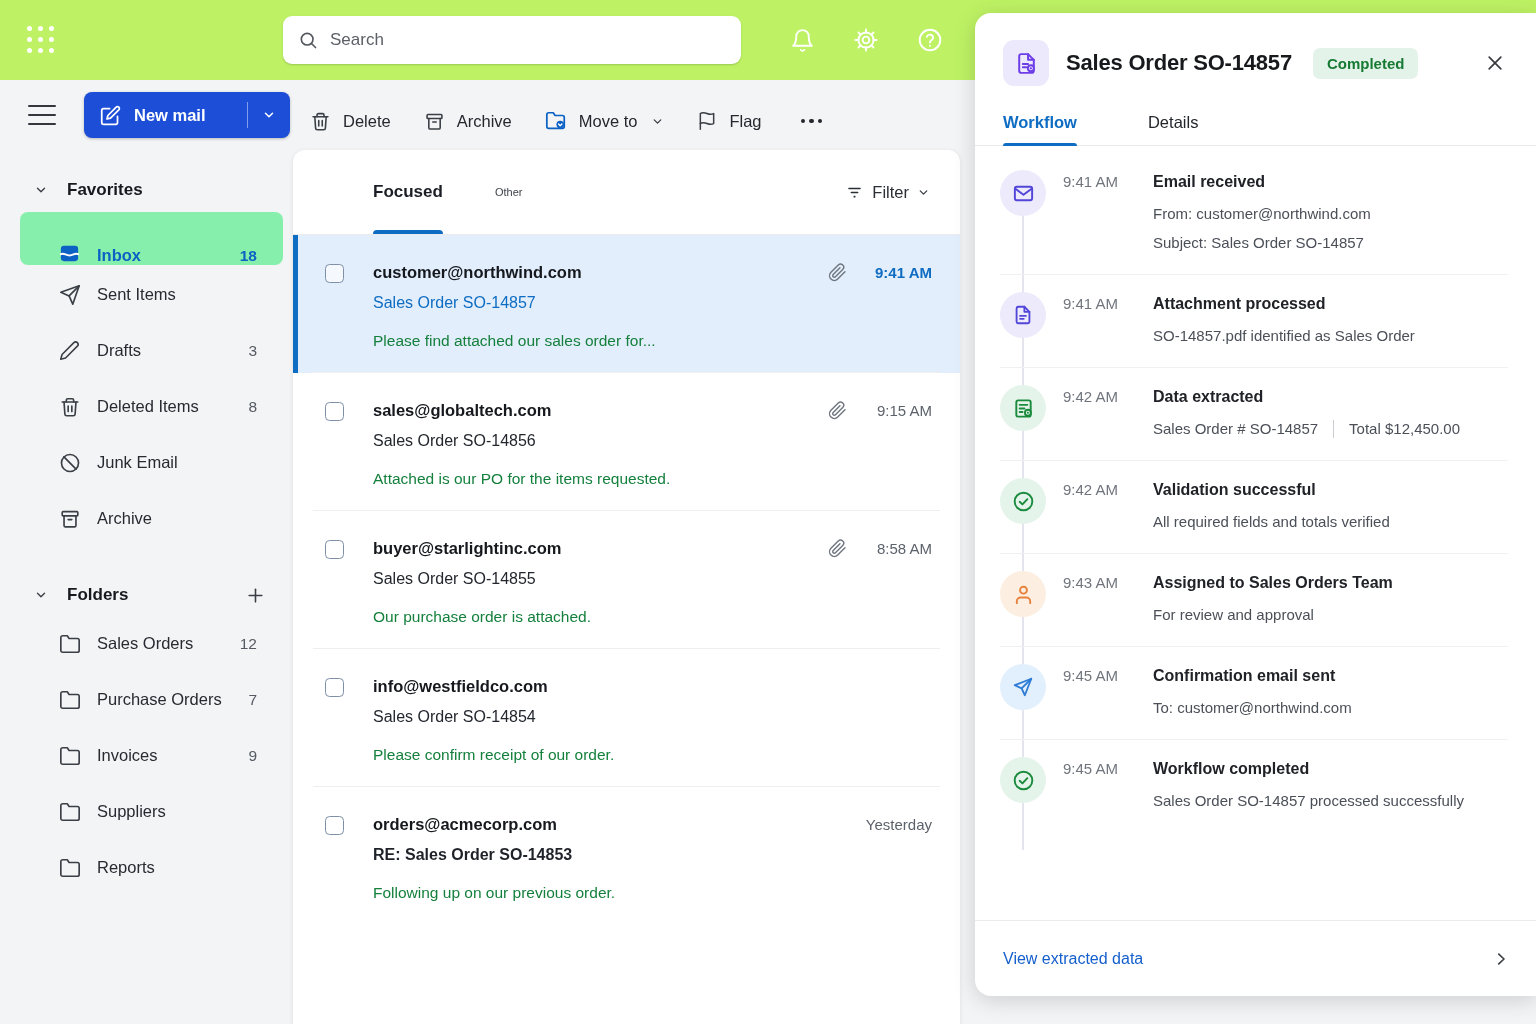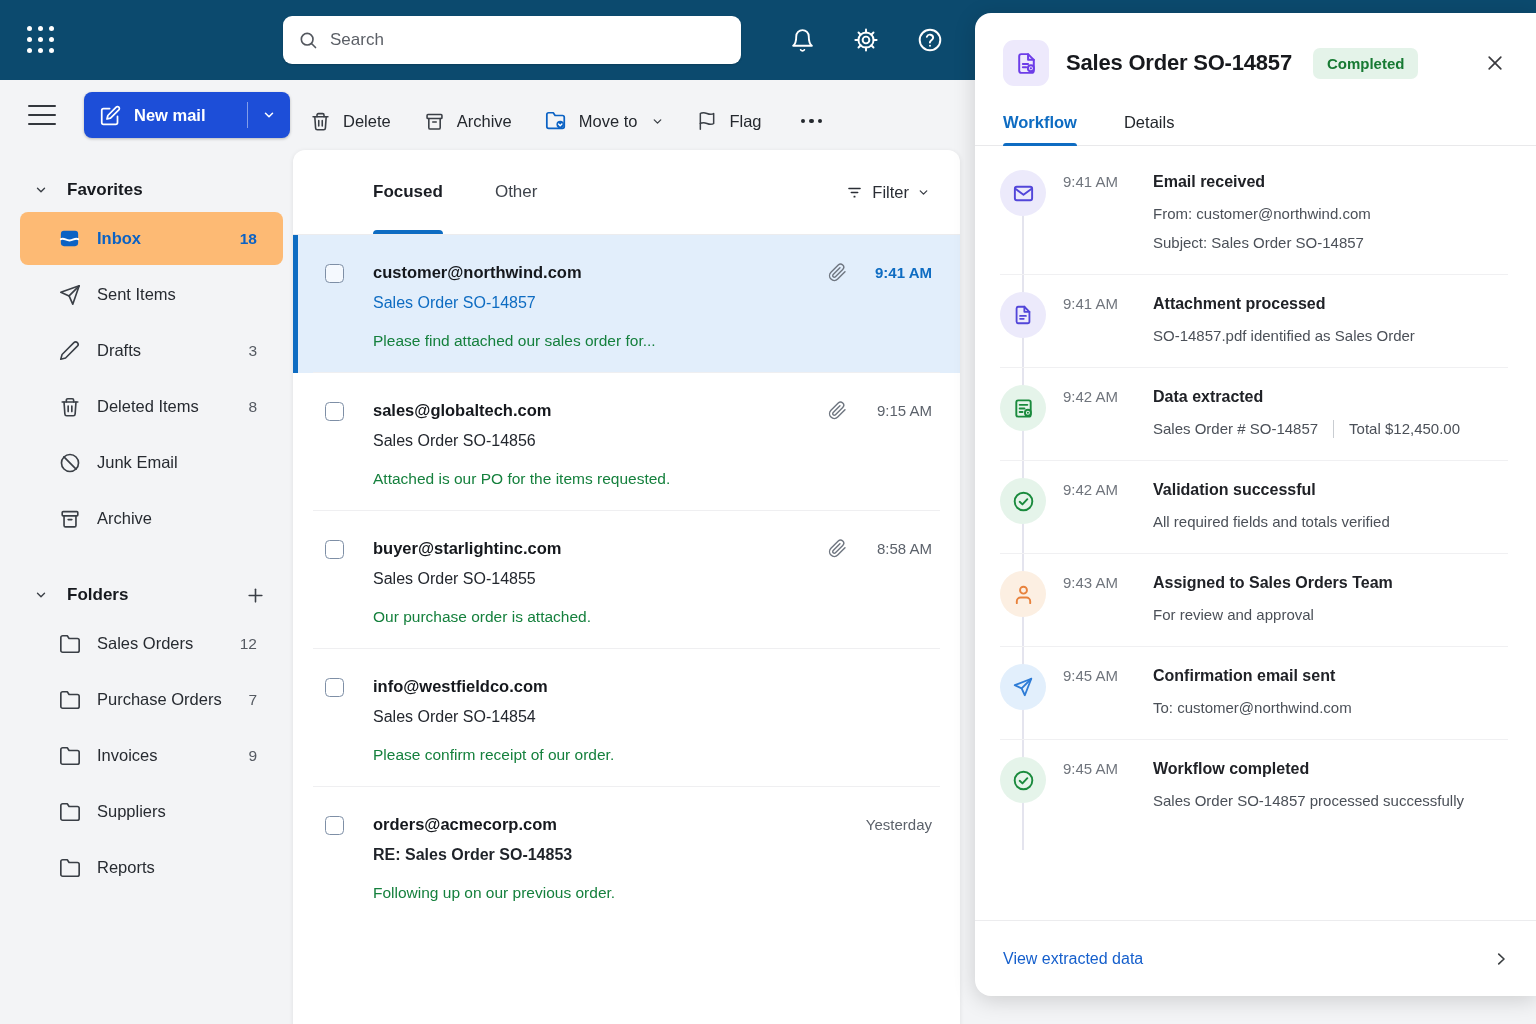--- a/index.html
+++ b/index.html
@@ -1,21 +1,21 @@
 <!DOCTYPE html>
 <html><head>
 <meta charset="utf-8">
 <style>
   * { margin:0; padding:0; box-sizing:border-box; }
   html,body { width:1536px; height:1024px; overflow:hidden; }
   body { font-family:"Liberation Sans", sans-serif; background:#F3F4F6; color:#1B1E23; }
   #app { position:relative; width:1536px; height:1024px; }
 
   
-  .topbar { position:absolute; left:0; top:0; width:1536px; height:80px; background:#0c4a6e; }
+  .topbar { position:absolute; left:0; top:0; width:1536px; height:80px; background:#bef264; }
   .waffle { position:absolute; left:24px; top:23px; width:34px; height:34px; display:grid;
             grid-template-columns:repeat(3,6px); grid-template-rows:repeat(3,6px); gap:5px; place-content:center; cursor:pointer; }
   .waffle span { width:5px; height:5px; border-radius:50%; background:#fff; }
   .searchbox { position:absolute; left:283px; top:16px; width:458px; height:48px; background:#fff;
                border-radius:9px; display:flex; align-items:center; padding:0 14px 0 15px; box-shadow:0 1px 2px rgba(0,0,0,.18); }
   .searchbox svg { color:#53575E; flex:0 0 auto; }
   .searchbox input { border:none; outline:none; background:transparent; font:17px "Liberation Sans",sans-serif;
                      color:#2A2E34; margin-left:12px; width:100%; }
   .searchbox input::placeholder { color:#5B5F66; opacity:1; }
   .top-icons { position:absolute; left:788px; top:0; height:80px; display:flex; align-items:center; gap:36px; color:#fff; }
@@ -37,38 +37,38 @@
   .sec-header.folders { margin-top:40px; }
   .sec-header .chev { color:#3A3F46; display:flex; }
   .sec-header .sec-label { font-size:17px; font-weight:700; margin-left:19px; }
   .sec-header .plus { margin-left:auto; color:#3A3F46; display:flex; cursor:pointer; }
 
   .nav-row { height:53px; margin:0 10px 3px 20px; padding:0 26px 0 38px; border-radius:8px;
              display:flex; align-items:center; cursor:pointer; color:#272B31; }
   .nav-row .nicon { width:23px; height:23px; display:flex; align-items:center; justify-content:center; color:#3A3F46; margin-right:16px; }
   .nav-row .nlabel { font-size:16.5px; }
   .nav-row .ncount { margin-left:auto; font-size:15.5px; color:#555A62; }
-  .nav-row.selected { background:#fdba74; }
+  .nav-row.selected { background:#86efac;align-items:flex-end; }
   .nav-row.selected .nlabel, .nav-row.selected .ncount { color:#0B62C4; font-weight:700; }
   .nav-row.selected .nicon { color:#0B62C4; }
 
   
   .msg-toolbar { position:absolute; left:310px; top:86px; height:70px; display:flex; align-items:center; gap:33px; }
   .tool-item { display:flex; align-items:center; gap:12px; font-size:16.5px; color:#24282E; cursor:pointer; }
   .tool-item .ticon { display:flex; color:#3A3F46; }
   .tool-item .ticon.blue { color:#0B62C4; }
   .tool-item .tchev { display:flex; color:#3A3F46; margin-left:2px; }
   .more-btn { display:flex; gap:4px; align-items:center; cursor:pointer; padding:6px; }
   .more-btn i { width:4.5px; height:4.5px; border-radius:50%; background:#24282E; }
 
   
   .list-card { position:absolute; left:293px; top:150px; width:667px; height:954px; background:#fff;
                border-radius:12px; box-shadow:0 1px 5px rgba(0,0,0,.09); display:flex; flex-direction:column; overflow:hidden; }
   .tabs-row { height:85px; flex:0 0 85px; display:flex; align-items:stretch; padding:0 30px 0 80px; border-bottom:1px solid #ECECEE; }
-  .tab { display:flex; align-items:center; position:relative; cursor:pointer; font-size:17px; color:#3E434B; }
+  .tab { display:flex; align-items:center; position:relative; cursor:pointer; font-size:11px; color:#3E434B; }
   .tab.active { font-weight:700; font-size:17px; color:#1B1E24; }
   .tab.active::after { content:""; position:absolute; left:0; right:0; bottom:0; height:4px; background:#0E6CC2; border-radius:4px 4px 0 0; }
   .tab + .tab { margin-left:52px; }
   .filter-btn { margin-left:auto; display:flex; align-items:center; gap:8px; font-size:16.5px; color:#2A2E35; cursor:pointer; }
   .filter-btn .fchev { display:flex; color:#3A3F46; }
 
   .email-row { position:relative; height:138px; flex:0 0 138px; display:flex; padding:26px 28px 0 32px; cursor:pointer; }
   .email-row::after { content:""; position:absolute; left:20px; right:20px; bottom:0; height:1px; background:#EFEFF1; }
   .email-row.last::after { display:none; }
   .email-row.selected { background:#E2EEFB; }
@@ -103,21 +103,21 @@
                display:flex; align-items:center; justify-content:center; flex:0 0 46px; }
   .panel-title { font-size:22px; font-weight:700; color:#17191D; margin-left:17px; letter-spacing:-.2px; }
   .status-badge { margin-left:21px; background:#E4F3E9; color:#177A33; font-size:15px; font-weight:700;
                   padding:7px 14px; border-radius:7px; }
   .close-btn { margin-left:auto; width:30px; height:30px; display:flex; align-items:center; justify-content:center;
                color:#3A3A3E; cursor:pointer; }
   .panel-tabs { display:flex; margin-top:27px; padding:0 28px; border-bottom:1px solid #E9E9EB; }
   .ptab { padding-bottom:13px; font-size:16.5px; color:#23272C; cursor:pointer; position:relative; }
   .ptab.active { color:#0E6CC2; font-weight:700; }
   .ptab.active::after { content:""; position:absolute; left:0; right:0; bottom:-1px; height:3.5px; background:#0E6CC2; border-radius:3px 3px 0 0; }
-  .ptab + .ptab { margin-left:47px; }
+  .ptab + .ptab { margin-left:71px; }
 
   .timeline { position:relative; padding:7px 28px 0 25px; flex:1; }
   .timeline::before { content:""; position:absolute; left:47px; top:45px; bottom:70px; width:2px; background:#E4E4EE; }
   .tl-item { position:relative; display:flex; align-items:flex-start; padding:17px 0 18px 0; }
   .tl-item:not(.last)::after { content:""; position:absolute; left:0; right:0; bottom:0; height:1px; background:#F0F0F2; }
   .tl-icon { position:relative; z-index:1; width:46px; height:46px; border-radius:50%; flex:0 0 46px;
              display:flex; align-items:center; justify-content:center; margin-right:17px; }
   .c-indigo { color:#5246D9; background:#ECEAFB; }
   .c-green  { color:#1A8A3D; background:#E5F4EA; }
   .c-orange { color:#E8823C; background:#FCEFE2; }

